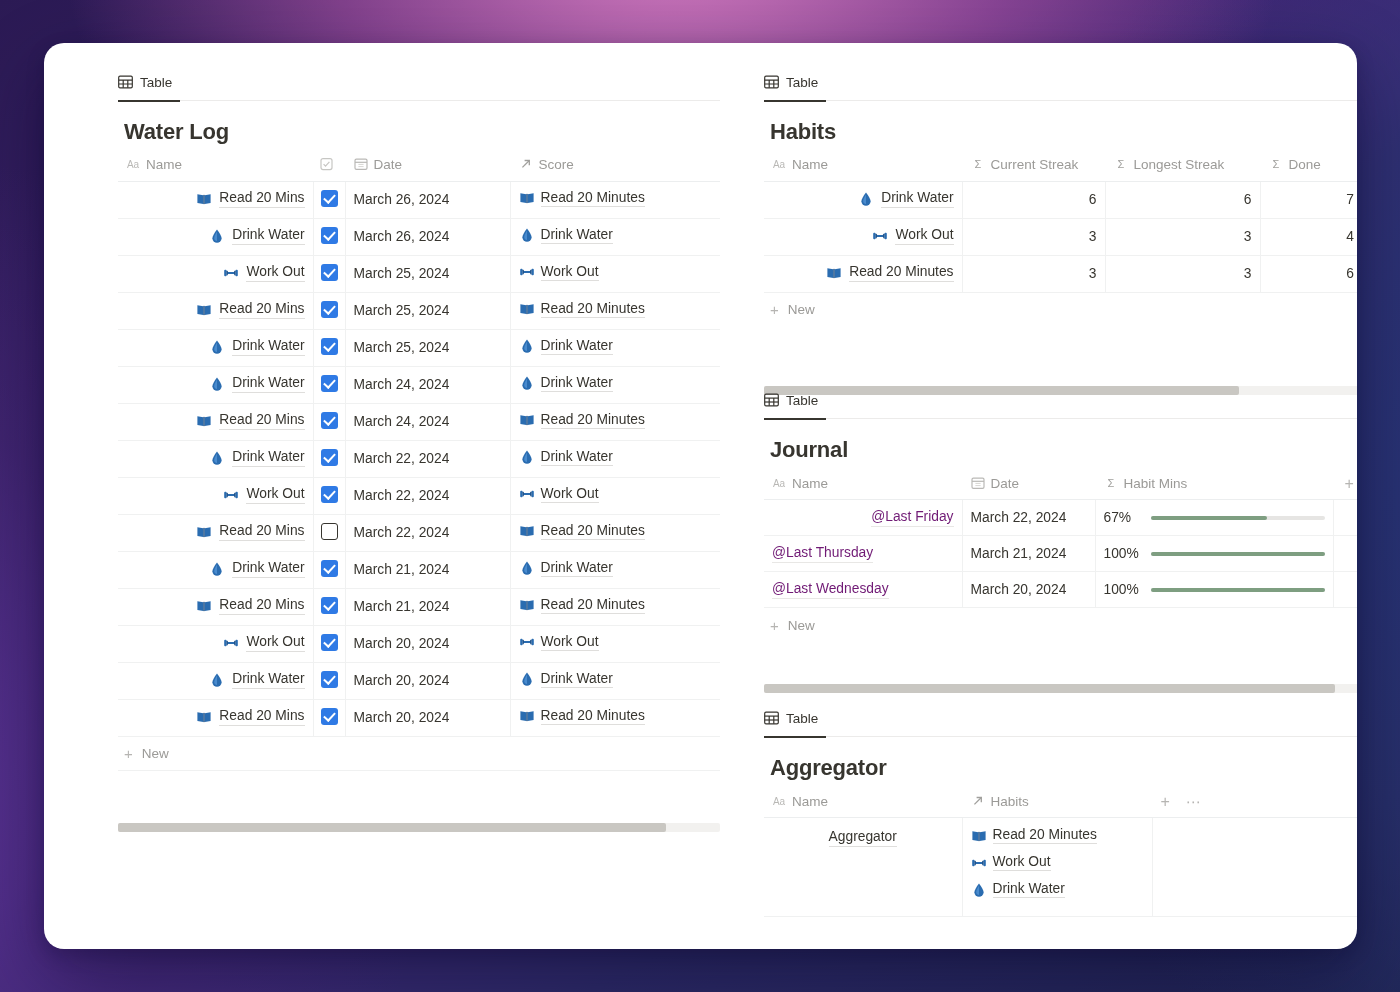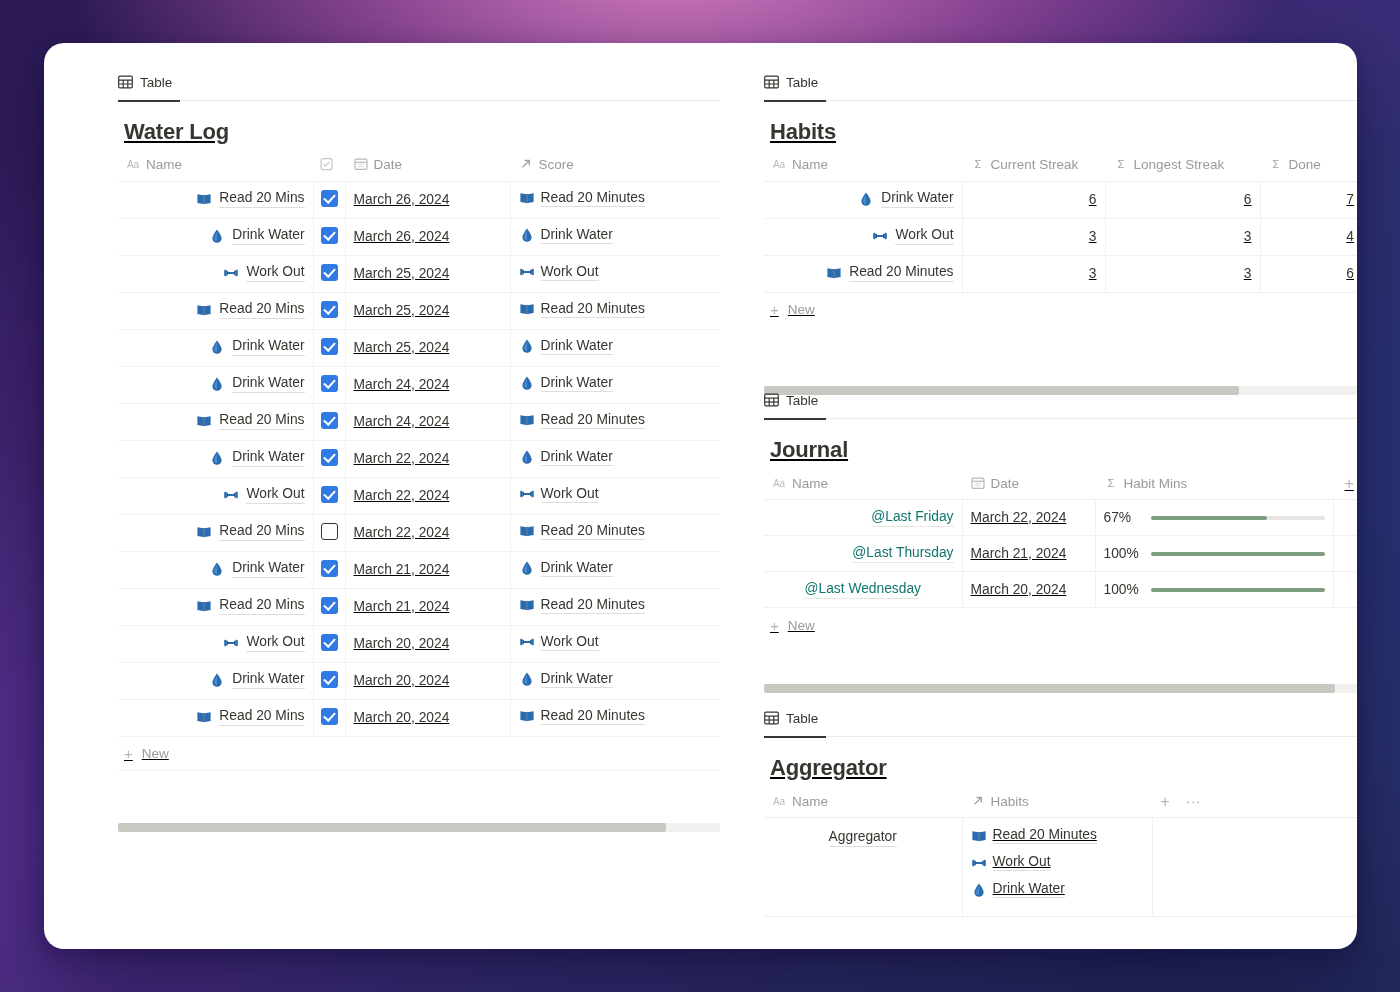--- a/index.html
+++ b/index.html
@@ -18,21 +18,21 @@
     position:absolute; left:44px; top:43px; width:1313px; height:906px;
     background:#fff; border-radius:20px;
     box-shadow:0 26px 70px rgba(10,5,40,0.42), 0 6px 18px rgba(10,5,40,0.22);
     overflow:hidden;
   }
   .col{ position:absolute; top:0; }
   .col-left{ left:30px; width:646px; }
   .col-right{ left:676px; width:637px; }
 
   
-  .block{ position:absolute;text-decoration:underline; }
+  .block{ position:absolute; }
 
   .tabbar{ position:relative; height:38px; border-bottom:1px solid #ecebea; }
   .tab{
     display:inline-flex; align-items:center; gap:7px; height:38px;
     padding:0 8px 0 0; position:relative; color:#37352f;
     font-size:13.5px; cursor:pointer;
   }
   .tab .tabline{
     position:absolute; left:0; right:0; bottom:-1px; height:2px; background:#37352f;
   }
@@ -54,21 +54,21 @@
   table.nt td{
     font-size:13.8px; color:#37352f; padding:8px; height:36px;
     border-bottom:1px solid #f0f1f1; vertical-align:middle; white-space:nowrap;
   }
   table.nt td.vline{ border-right:1px solid #f0f1f1; }
   table.nt th.vline{ border-right:1px solid transparent; }
   .num{ text-align:right; }
 
   .cellname{ display:inline-flex; align-items:center; gap:7px; }
   .cellname .lbl{ border-bottom:1px solid #dfdedc; padding-bottom:2px; }
-  .ghost{ color:#0f766e; }
+  .ghost{ color:#701a75; }
   .ghost .lbl{ border-bottom:1px solid #e8e7e5; }
 
   .pill{ display:inline-flex; align-items:center; gap:6px; }
   .pill .lbl{ border-bottom:1px solid #dfdedc; padding-bottom:1px; }
 
   .newrow{
     display:flex; align-items:center; gap:9px; height:34px;
     color:#9b9a97; font-size:13.5px; padding-left:6px;
     border-bottom:1px solid #f0f1f1; cursor:pointer;
   }
@@ -764,34 +764,34 @@
               <td class="vline">March 22, 2024</td>
               <td class="vline"><span class="prog">
                   <span class="pct">67%</span>
                   <span class="track">
                     <span class="fill" style="width: 67%;"></span>
                   </span>
                 </span></td>
               <td></td>
             </tr>
             <tr>
-              <td class="vline" style="text-align: right;"><span class="cellname ghost">
+              <td class="vline" style=""><span class="cellname ghost">
                   <span class="lbl">@Last Thursday</span>
                 </span></td>
               <td class="vline">March 21, 2024</td>
               <td class="vline"><span class="prog">
                   <span class="pct">100%</span>
                   <span class="track">
                     <span class="fill" style="width: 100%;"></span>
                   </span>
                 </span></td>
               <td></td>
             </tr>
             <tr>
-              <td class="vline" style="text-align: center;"><span class="cellname ghost">
+              <td class="vline" style="text-align: left;"><span class="cellname ghost">
                   <span class="lbl">@Last Wednesday</span>
                 </span></td>
               <td class="vline">March 20, 2024</td>
               <td class="vline"><span class="prog">
                   <span class="pct">100%</span>
                   <span class="track">
                     <span class="fill" style="width: 100%;"></span>
                   </span>
                 </span></td>
               <td></td>

